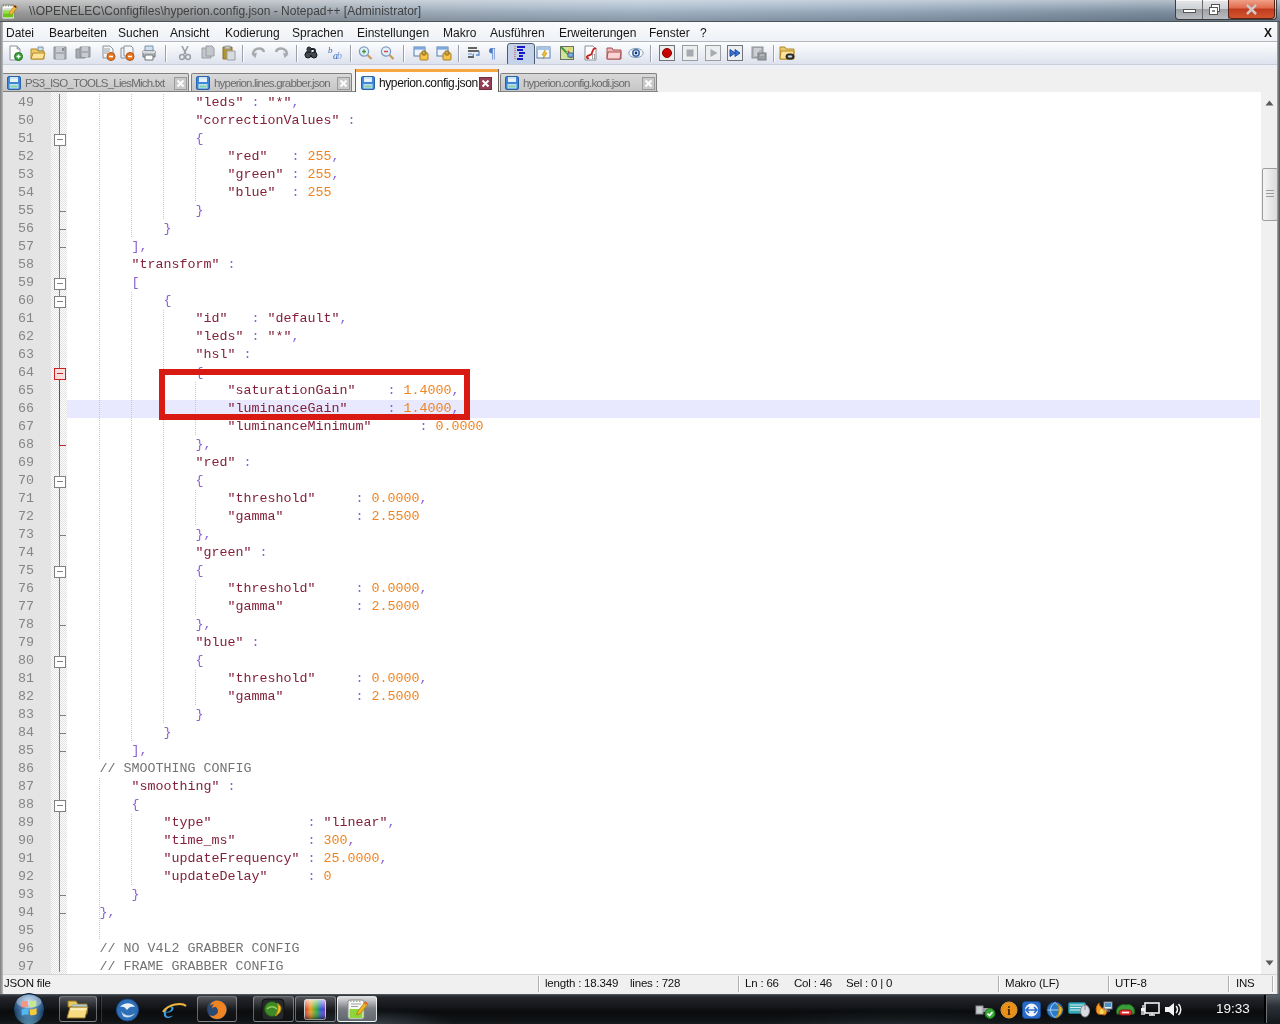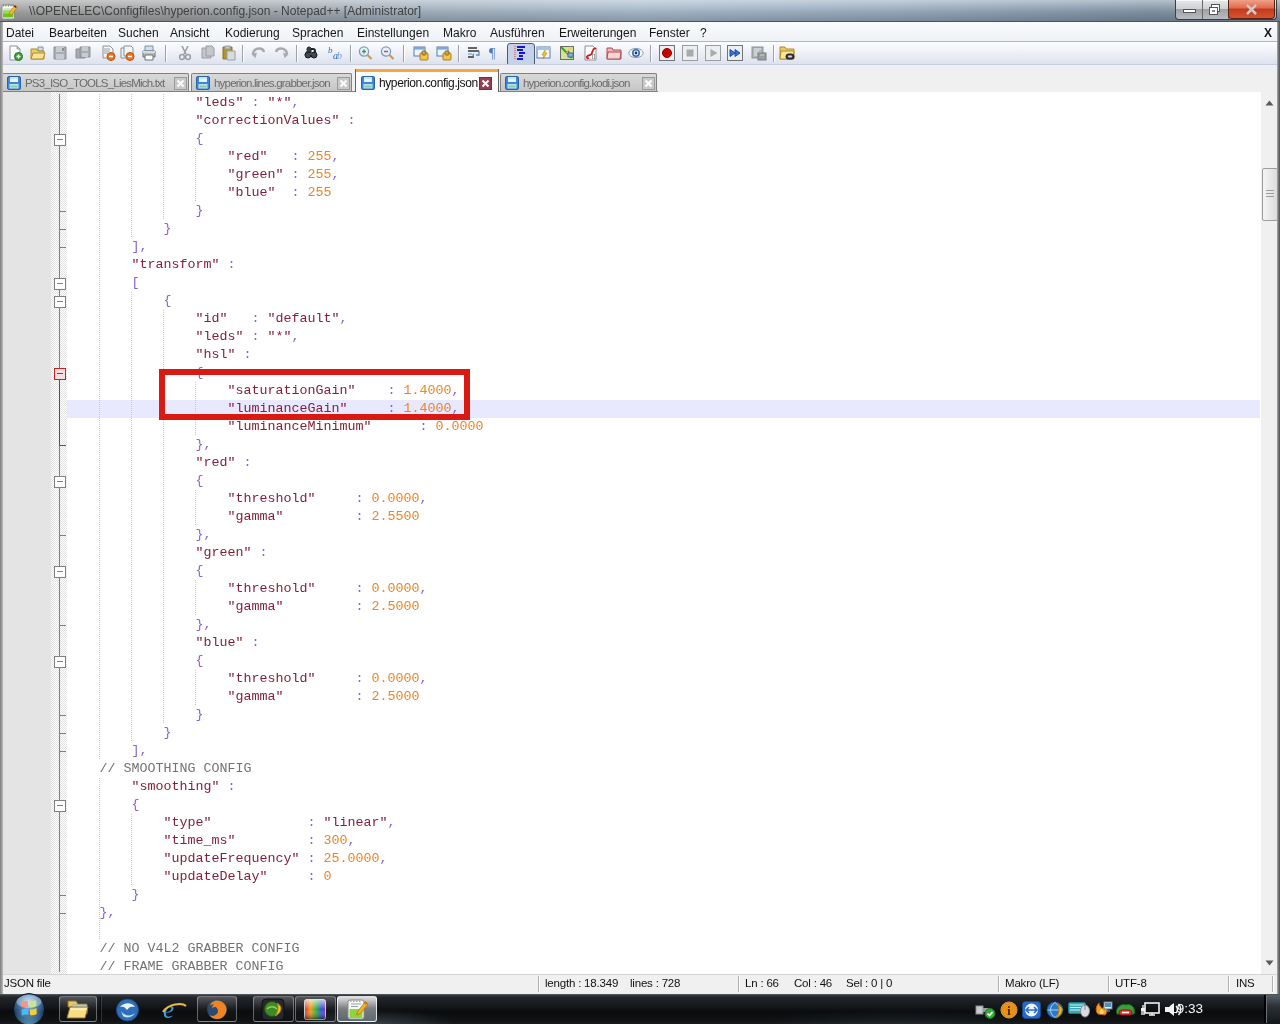--- a/index.html
+++ b/index.html
@@ -30,21 +30,21 @@
 .fbr:after{background:#cc2222}
 #curline{position:absolute;left:67px;top:308px;width:1193px;height:18px;background:#e8e8ff}
 #redbox{position:absolute;left:159px;top:277px;width:311px;height:51px;border:6px solid #d91a12;box-sizing:border-box}
 #vscroll{position:absolute;left:1261px;top:0;width:17px;height:882px;background:#f0f0f1}
 #vthumb{position:absolute;left:1px;top:76px;width:14px;height:51px;background:linear-gradient(90deg,#f4f4f4,#dcdcdc);border:1px solid #9d9d9d;border-radius:2px}
 #statusbar{left:0;top:974px;width:1280px;height:20px;background:#f0f0f0;border-top:1px solid #d4d4d4;font:11.5px "Liberation Sans",sans-serif;color:#111}
 .sb{position:absolute;top:3px;white-space:nowrap;font:11.5px "Liberation Sans",sans-serif;letter-spacing:-0.2px;color:#111}
 .sbsep{position:absolute;top:2px;width:1px;height:16px;background:#b0b0b0;box-shadow:1px 0 0 #fff}
 #taskbar{left:0;top:994px;width:1280px;height:30px;background:linear-gradient(180deg,#5a6166 0%,#33383c 5%,#212429 12%,#131519 45%,#0a0c0e 58%,#101214 88%,#181b1e 100%)}
 #taskbar .glow{position:absolute;left:0;top:0;width:100%;height:100%;background:radial-gradient(ellipse 120px 22px at 370px 30px,rgba(160,190,210,0.25),transparent 70%),radial-gradient(ellipse 200px 24px at 900px 32px,rgba(120,150,170,0.12),transparent 70%)}
-#clock{position:absolute;left:1151px;top:1001px;width:52px;text-align:right;font:13.5px "Liberation Sans",sans-serif;color:#f4f6f8;will-change:transform}
+#clock{position:absolute;left:1216px;top:1001px;width:52px;text-align:left;font:13.5px "Liberation Sans",sans-serif;color:#f4f6f8;will-change:transform}
 #showdesk{position:absolute;left:1266px;top:995px;width:13px;height:28px;background:linear-gradient(180deg,#596068,#2b3137 40%,#14181c);border-left:1px solid #6a7076;box-shadow:-2px 0 0 #000}
 #winborderL{left:0;top:22px;width:3px;height:972px;background:linear-gradient(90deg,#7b7d7f,#b9bbbd)}
 #winborderR{left:1277px;top:22px;width:3px;height:972px;background:linear-gradient(90deg,#aaacae,#6a6c6e 60%,#4e5052)}
 </style></head><body>
 
 <div class="abs" id="titlebar">
     <div class="tline"></div>
   </div>
 <svg style="position:absolute;left:1px;top:2px" width="18" height="18" viewBox="0 0 18 18">
 <rect x="1" y="3" width="12.5" height="14" rx="1.5" fill="#fdfdf8" stroke="#8a8a84"></rect>
@@ -318,20 +318,69 @@
 <svg style="position:absolute;left:479px;top:77px" width="13" height="13" viewBox="0 0 13 13">
     <path d="M3.5 3.5l6 6M9.5 3.5l-6 6" stroke="#fff" stroke-width="2"></path>
   </svg>
 <div style="position:absolute;left:1px;top:91px;width:354px;height:1px;background:#808080"></div>
 <div style="position:absolute;left:499px;top:91px;width:159px;height:1px;background:#808080"></div>
 
 <div class="abs" id="editor">
 <div id="curline"></div>
 <div id="nummargin"></div>
 <div id="foldmargin"></div>
+<div id="nums">49
+50
+51
+52
+53
+54
+55
+56
+57
+58
+59
+60
+61
+62
+63
+64
+65
+66
+67
+68
+69
+70
+71
+72
+73
+74
+75
+76
+77
+78
+79
+80
+81
+82
+83
+84
+85
+86
+87
+88
+89
+90
+91
+92
+93
+94
+95
+96
+97</div>
 <div class="ig" style="left:99px;top:2px;height:666px"></div>
 <div class="ig" style="left:99px;top:686px;height:162px"></div>
 <div class="ig" style="left:131px;top:2px;height:144px"></div>
 <div class="ig" style="left:131px;top:200px;height:450px"></div>
 <div class="ig" style="left:131px;top:722px;height:72px"></div>
 <div class="ig" style="left:163px;top:2px;height:126px"></div>
 <div class="ig" style="left:163px;top:218px;height:414px"></div>
 <div class="ig" style="left:195px;top:56px;height:54px"></div>
 <div class="ig" style="left:195px;top:290px;height:54px"></div>
 <div class="ig" style="left:195px;top:398px;height:36px"></div>

